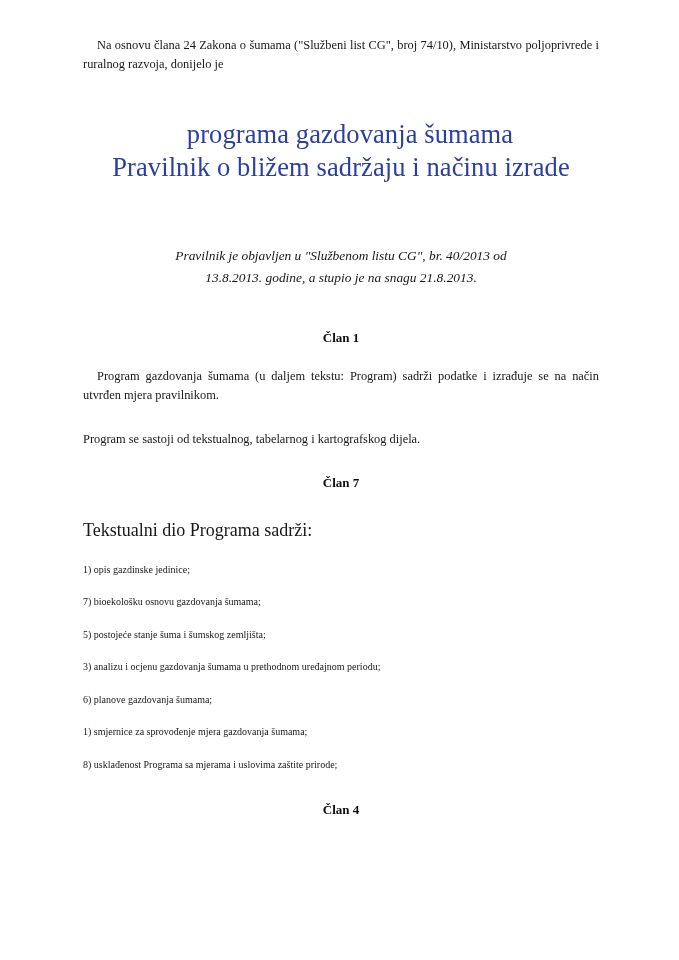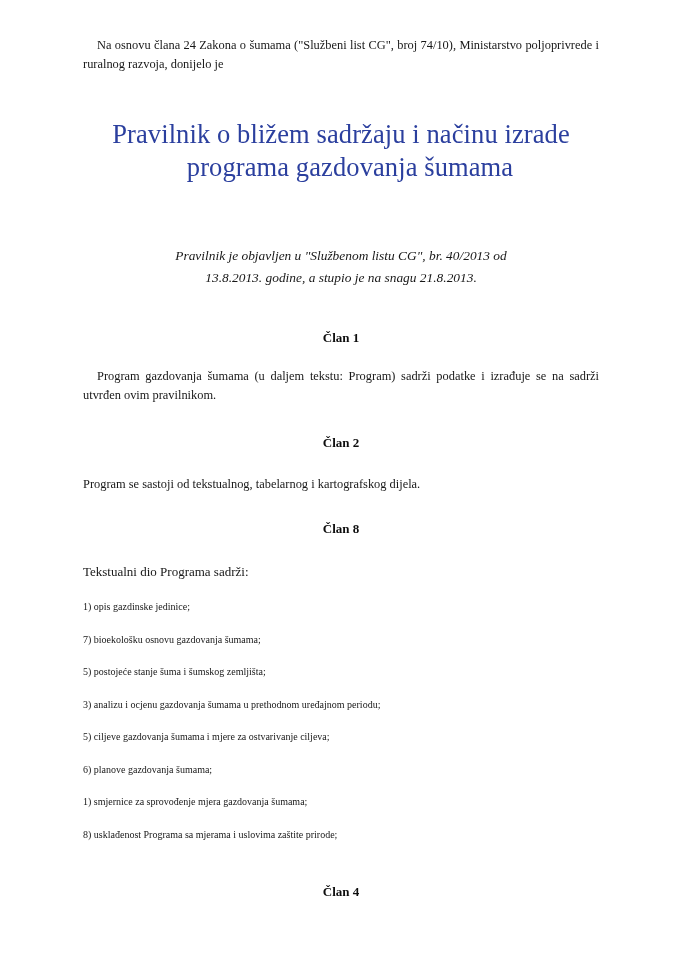--- a/index.html
+++ b/index.html
@@ -76,40 +76,40 @@
   .article-heading {
     text-align: center;
     font-weight: bold;
     font-size: 13px;
     line-height: 1.2;
     color: #0e0e0e;
   }
   .h-clan1 { margin-top: 42px; }
   .h-clan2 { margin-top: 30px; }
   .h-clan3 { margin-top: 27px; }
-  .h-clan4 { margin-top: 42px; }
+  .h-clan4 { margin-top: 30px; }
 
   
   .body-para {
     font-size: 12.4px;
     line-height: 1.5;
     text-align: justify;
     color: #171717;
   }
   .p-clan1 {
     margin-top: 22px;
     text-indent: 14px;
   }
   .p-clan2 {
     margin-top: 25px;
     text-indent: 0;
   }
   .lead-in {
     margin-top: 26px;
-    font-size: 13px;
+    font-size: 18px;
     line-height: 1.5;
     color: #171717;
     font-family: Liberation Serif, serif;
   }
 
   
   .item-list {
     list-style: none;
     margin: 0;
     padding: 0;
@@ -124,43 +124,41 @@
 </style>
 </head>
 <body>
 
 <div class="page">
   <div class="content">
 
     <p class="intro">Na osnovu člana 24 Zakona o šumama ("Službeni list CG", broj 74/10), Ministarstvo poljoprivrede i ruralnog razvoja, donijelo je</p>
 
     <h1 class="doc-title" style="color: rgb(43, 63, 158);">
+      <span class="line line-2">programa gazdovanja šumama</span>
       <span class="line line-1">Pravilnik o bližem sadržaju i načinu izrade</span>
-      <span class="line line-2">programa gazdovanja šumama</span>
     </h1>
 
     <div class="pub-note">
       <span class="line">Pravilnik je objavljen u "Službenom listu CG", br. 40/2013 od</span>
       <span class="line">13.8.2013. godine, a stupio je na snagu 21.8.2013.</span>
     </div>
 
     <h2 class="article-heading h-clan1">Član 1</h2>
-    <p class="body-para p-clan1">Program gazdovanja šumama (u daljem tekstu: Program) sadrži podatke i izrađuje se na sadrži utvrđen ovim pravilnikom.</p>
+    <p class="body-para p-clan1">Program gazdovanja šumama (u daljem tekstu: Program) sadrži podatke i izrađuje se na način utvrđen mjera pravilnikom.</p>
 
-    <h2 class="article-heading h-clan2">Član 2</h2>
     <p class="body-para p-clan2">Program se sastoji od tekstualnog, tabelarnog i kartografskog dijela.</p>
 
-    <h2 class="article-heading h-clan3">Član 8</h2>
+    <h2 class="article-heading h-clan3">Član 7</h2>
     <p class="lead-in">Tekstualni dio Programa sadrži:</p>
     <ul class="item-list list-clan3">
       <li>1) opis gazdinske jedinice;</li>
       <li>7) bioekološku osnovu gazdovanja šumama;</li>
       <li>5) postojeće stanje šuma i šumskog zemljišta;</li>
       <li>3) analizu i ocjenu gazdovanja šumama u prethodnom uređajnom periodu;</li>
-      <li>5) ciljeve gazdovanja šumama i mjere za ostvarivanje ciljeva;</li>
       <li>6) planove gazdovanja šumama;</li>
       <li>1) smjernice za sprovođenje mjera gazdovanja šumama;</li>
       <li>8) usklađenost Programa sa mjerama i uslovima zaštite prirode;</li>
     </ul>
 
     <h2 class="article-heading h-clan4">Član 4</h2>
 
   </div>
 </div>
 

